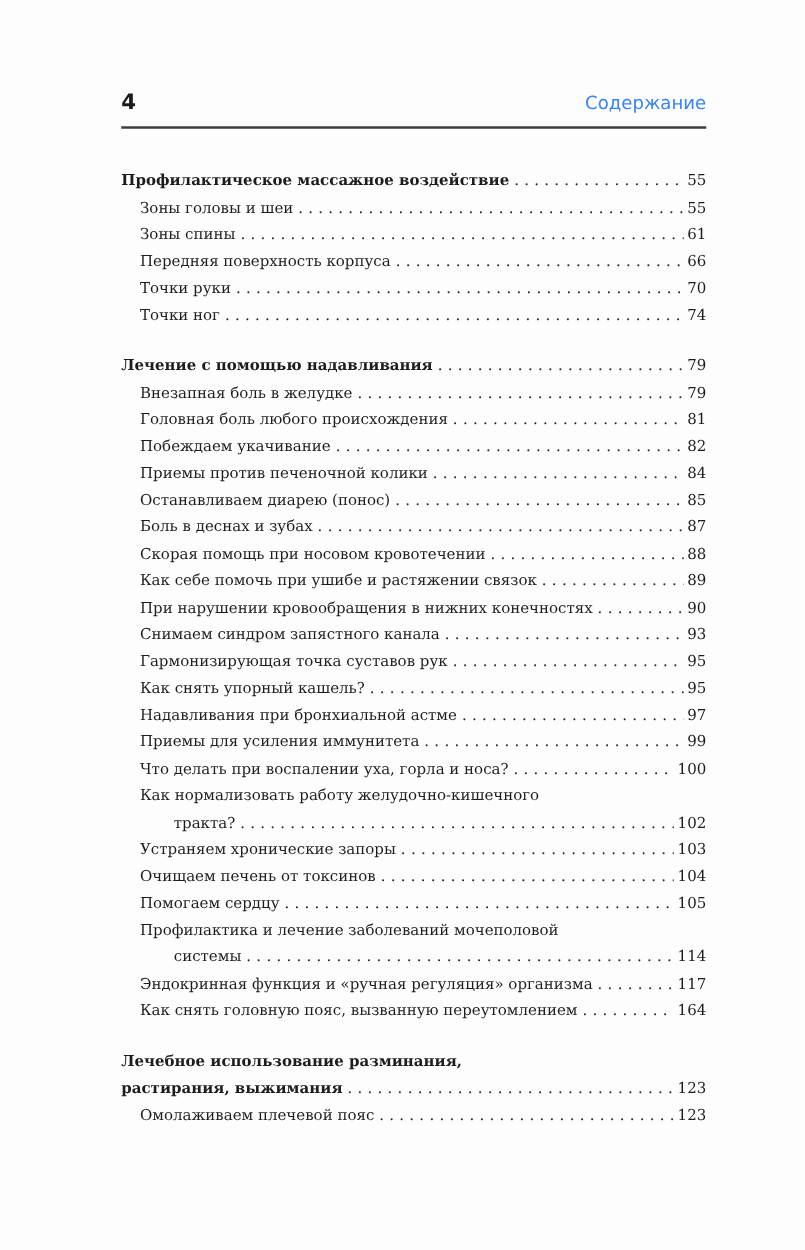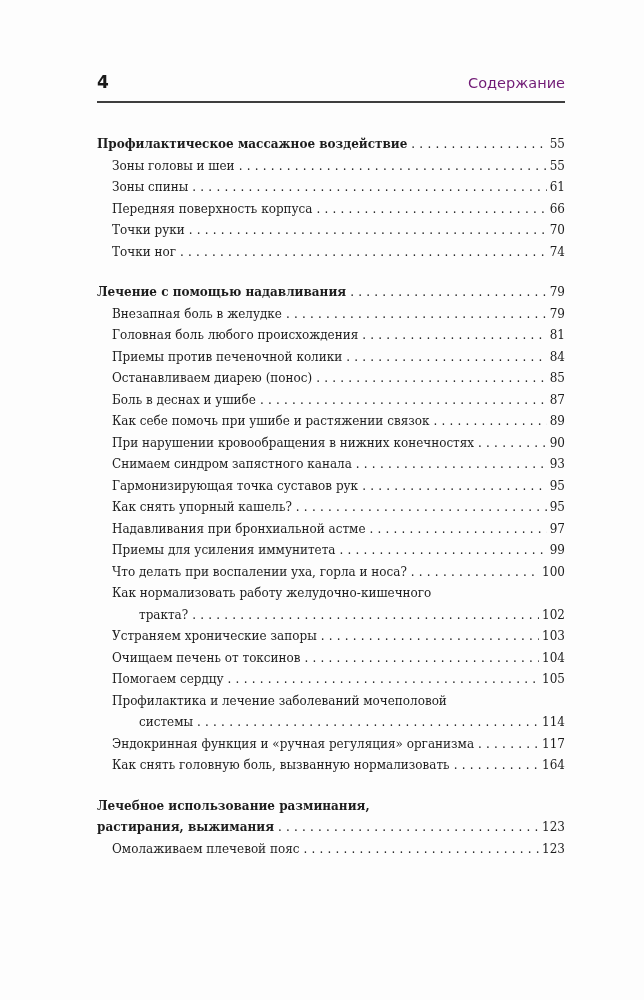--- a/index.html
+++ b/index.html
@@ -18,21 +18,21 @@
   }
   .header {
     display: flex;
     justify-content: space-between;
     align-items: baseline;
     border-bottom: 2px solid #3e3e3e;
     padding-bottom: 9px;
     font-family: "DejaVu Sans", "Liberation Sans", sans-serif;
   }
   .pagenum { font-weight: bold; font-size: 17px; color: #1a1a1a; }
-  .htitle  { font-size: 14.5px; color: #701a75; }
+  .htitle  { font-size: 14.5px; color: #3b82f6; }
 
   .toc { margin-top: 31px; font-size: 12px; }
   .toc-section + .toc-section { margin-top: 19px; }
 
   .toc-row {
     display: flex;
     align-items: baseline;
     line-height: 21.5px;
   }
   .toc-row.heading .txt { font-weight: bold; }
@@ -106,33 +106,43 @@
           <span class="txt">Внезапная боль в желудке</span>
           <span class="leader"></span>
           <span class="pg">79</span>
         </div>
         <div class="toc-row entry">
           <span class="txt">Головная боль любого происхождения</span>
           <span class="leader"></span>
           <span class="pg">81</span>
         </div>
         <div class="toc-row entry">
+          <span class="txt">Побеждаем укачивание</span>
+          <span class="leader"></span>
+          <span class="pg">82</span>
+        </div>
+        <div class="toc-row entry">
           <span class="txt">Приемы против печеночной колики</span>
           <span class="leader"></span>
           <span class="pg">84</span>
         </div>
         <div class="toc-row entry">
           <span class="txt">Останавливаем диарею (понос)</span>
           <span class="leader"></span>
           <span class="pg">85</span>
         </div>
         <div class="toc-row entry">
-          <span class="txt">Боль в деснах и ушибе</span>
+          <span class="txt">Боль в деснах и зубах</span>
           <span class="leader"></span>
           <span class="pg">87</span>
+        </div>
+        <div class="toc-row entry">
+          <span class="txt">Скорая помощь при носовом кровотечении</span>
+          <span class="leader"></span>
+          <span class="pg">88</span>
         </div>
         <div class="toc-row entry">
           <span class="txt">Как себе помочь при ушибе и растяжении связок</span>
           <span class="leader"></span>
           <span class="pg">89</span>
         </div>
         <div class="toc-row entry">
           <span class="txt">При нарушении кровообращения в нижних конечностях</span>
           <span class="leader"></span>
           <span class="pg">90</span>
@@ -197,21 +207,21 @@
           <span class="txt">системы</span>
           <span class="leader"></span>
           <span class="pg">114</span>
         </div>
         <div class="toc-row entry">
           <span class="txt">Эндокринная функция и «ручная регуляция» организма</span>
           <span class="leader"></span>
           <span class="pg">117</span>
         </div>
         <div class="toc-row entry">
-          <span class="txt">Как снять головную боль, вызванную нормализовать</span>
+          <span class="txt">Как снять головную пояс, вызванную переутомлением</span>
           <span class="leader"></span>
           <span class="pg">164</span>
         </div>
       </section>
       <section class="toc-section">
         <div class="toc-row heading">
           <span class="txt">Лечебное использование разминания,</span>
         </div>
         <div class="toc-row heading">
           <span class="txt">растирания, выжимания</span>

